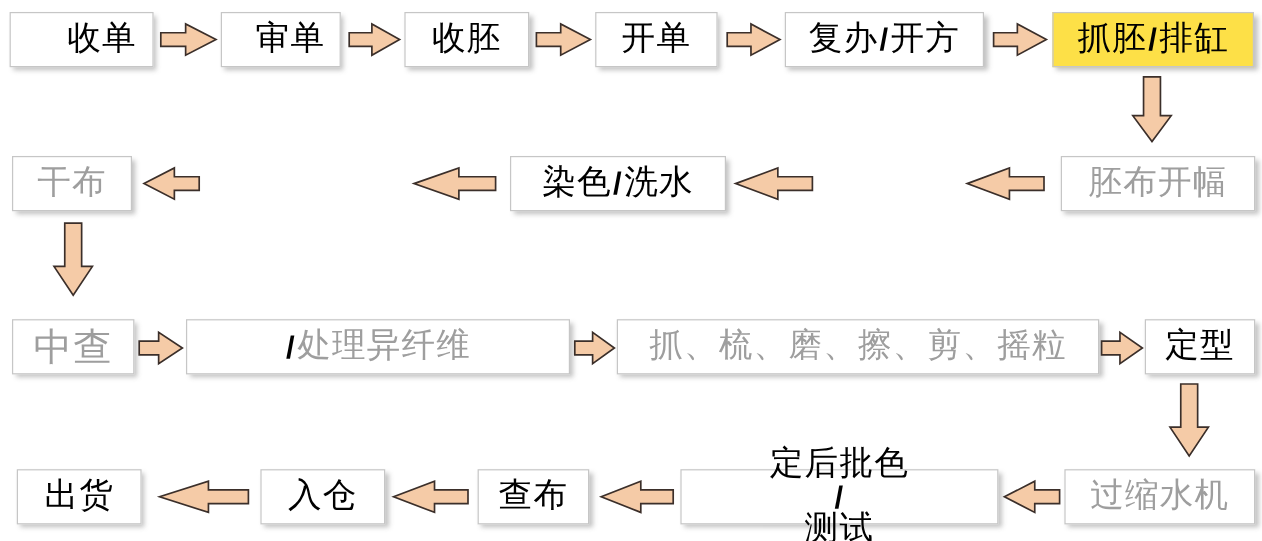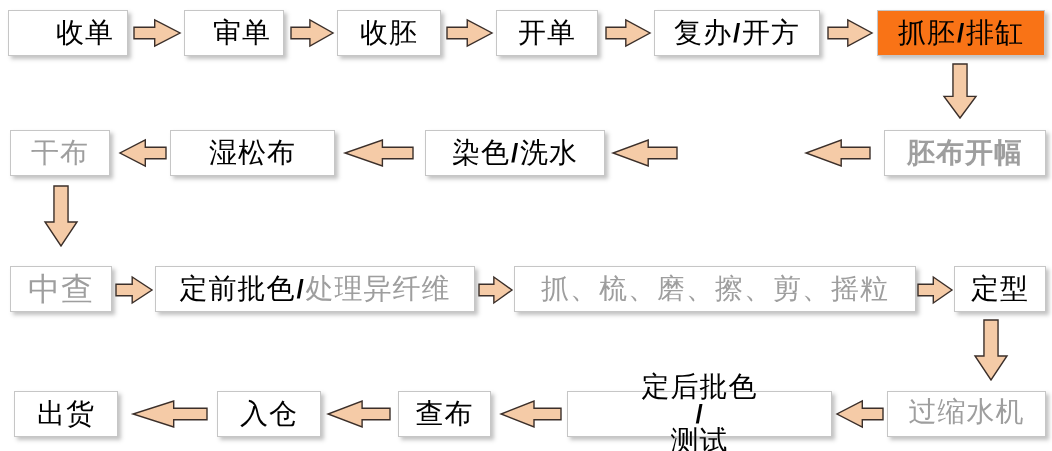--- a/index.html
+++ b/index.html
@@ -68,44 +68,40 @@
       <span>收胚</span>
     </div>
     <div class="node" style="left: 496px; top: 10px; width: 102px; height: 46px; font-size: 28px; border-color: rgb(198, 198, 198); background: rgb(255, 255, 255);">
       <span>开单</span>
     </div>
     <div class="node" style="left: 654px; top: 10px; width: 166px; height: 46px; font-size: 28px; border-color: rgb(198, 198, 198); background: rgb(255, 255, 255);">
       <span class="seg-dark">复办</span>
       <span class="slash">/</span>
       <span class="seg-dark">开方</span>
     </div>
-    <div class="node" style="left: 877px; top: 10px; width: 168px; height: 46px; font-size: 28px; border-color: rgb(198, 198, 198); background: #f97316;">
+    <div class="node" style="left: 877px; top: 10px; width: 168px; height: 46px; font-size: 28px; border-color: rgb(198, 198, 198); background: #fde047;">
       <span class="seg-dark">抓胚</span>
       <span class="slash">/</span>
       <span class="seg-dark">排缸</span>
     </div>
     <div class="node dim" style="left: 10px; top: 130px; width: 100px; height: 46px; font-size: 28px; border-color: rgb(198, 198, 198); background: rgb(255, 255, 255);">
       <span>干布</span>
     </div>
-    <div class="node" style="left: 170px; top: 130px; width: 165px; height: 46px; font-size: 28px; border-color: rgb(198, 198, 198); background: rgb(255, 255, 255);">
-      <span>湿松布</span>
-    </div>
     <div class="node" style="left: 425px; top: 130px; width: 180px; height: 46px; font-size: 28px; border-color: rgb(198, 198, 198); background: rgb(255, 255, 255); text-align: right;">
       <span class="seg-dark">染色</span>
       <span class="slash">/</span>
       <span class="seg-dark">洗水</span>
     </div>
-    <div class="node dim" style="left: 884px; top: 130px; width: 162px; height: 46px; font-size: 28px; border-color: rgb(198, 198, 198); background: rgb(255, 255, 255); font-weight: bold;">
+    <div class="node dim" style="left: 884px; top: 130px; width: 162px; height: 46px; font-size: 28px; border-color: rgb(198, 198, 198); background: rgb(255, 255, 255);">
       <span>胚布开幅</span>
     </div>
     <div class="node dim" style="left: 10px; top: 266px; width: 102px; height: 46px; font-size: 32px; border-color: rgb(198, 198, 198); background: rgb(255, 255, 255);">
       <span>中查</span>
     </div>
     <div class="node" style="left: 155px; top: 266px; width: 320px; height: 46px; font-size: 28px; border-color: rgb(198, 198, 198); background: rgb(255, 255, 255);">
-      <span class="seg-dark">定前批色</span>
       <span class="slash">/</span>
       <span class="seg-light">处理异纤维</span>
     </div>
     <div class="node dim" style="left: 514px; top: 266px; width: 402px; height: 46px; font-size: 28px; border-color: rgb(198, 198, 198); background: rgb(255, 255, 255);">
       <span>抓、梳、磨、擦、剪、摇粒</span>
     </div>
     <div class="node" style="left: 954px; top: 266px; width: 92px; height: 46px; font-size: 28px; border-color: rgb(198, 198, 198); background: rgb(255, 255, 255);">
       <span>定型</span>
     </div>
     <div class="node" style="left: 14px; top: 391px; width: 104px; height: 46px; font-size: 28px; border-color: rgb(198, 198, 198); background: rgb(255, 255, 255);">
@@ -115,21 +111,21 @@
       <span>入仓</span>
     </div>
     <div class="node" style="left: 398px; top: 391px; width: 93px; height: 46px; font-size: 28px; border-color: rgb(198, 198, 198); background: rgb(255, 255, 255);">
       <span>查布</span>
     </div>
     <div class="node" style="left: 567px; top: 391px; width: 265px; height: 46px; font-size: 28px; border-color: rgb(198, 198, 198); background: rgb(255, 255, 255); flex-direction: column;">
       <span class="seg-dark">定后批色</span>
       <span class="slash">/</span>
       <span class="seg-dark">测试</span>
     </div>
-    <div class="node dim" style="left: 887px; top: 391px; width: 159px; height: 46px; font-size: 28px; border-color: rgb(198, 198, 198); background: rgb(255, 255, 255); font-family: Liberation Mono, monospace;">
+    <div class="node dim" style="left: 887px; top: 391px; width: 159px; height: 46px; font-size: 28px; border-color: rgb(198, 198, 198); background: rgb(255, 255, 255);">
       <span>过缩水机</span>
     </div>
     <div class="arrow" style="left: 134px; top: 20px;">
       <svg width="46" height="26" viewBox="0 0 46 26">
         <path d="M0,7.280000000000001 L20.7,7.280000000000001 L20.7,0 L46,13 L20.7,26 L20.7,18.72 L0,18.72 Z" fill="#f5cba7" stroke="#3b2f2a" stroke-width="1.4" stroke-linejoin="miter"></path>
       </svg>
     </div>
     <div class="arrow" style="left: 291px; top: 20px;">
       <svg width="42" height="26" viewBox="0 0 42 26">
         <path d="M0,7.280000000000001 L18.900000000000002,7.280000000000001 L18.900000000000002,0 L42,13 L18.900000000000002,26 L18.900000000000002,18.72 L0,18.72 Z" fill="#f5cba7" stroke="#3b2f2a" stroke-width="1.4" stroke-linejoin="miter"></path>

